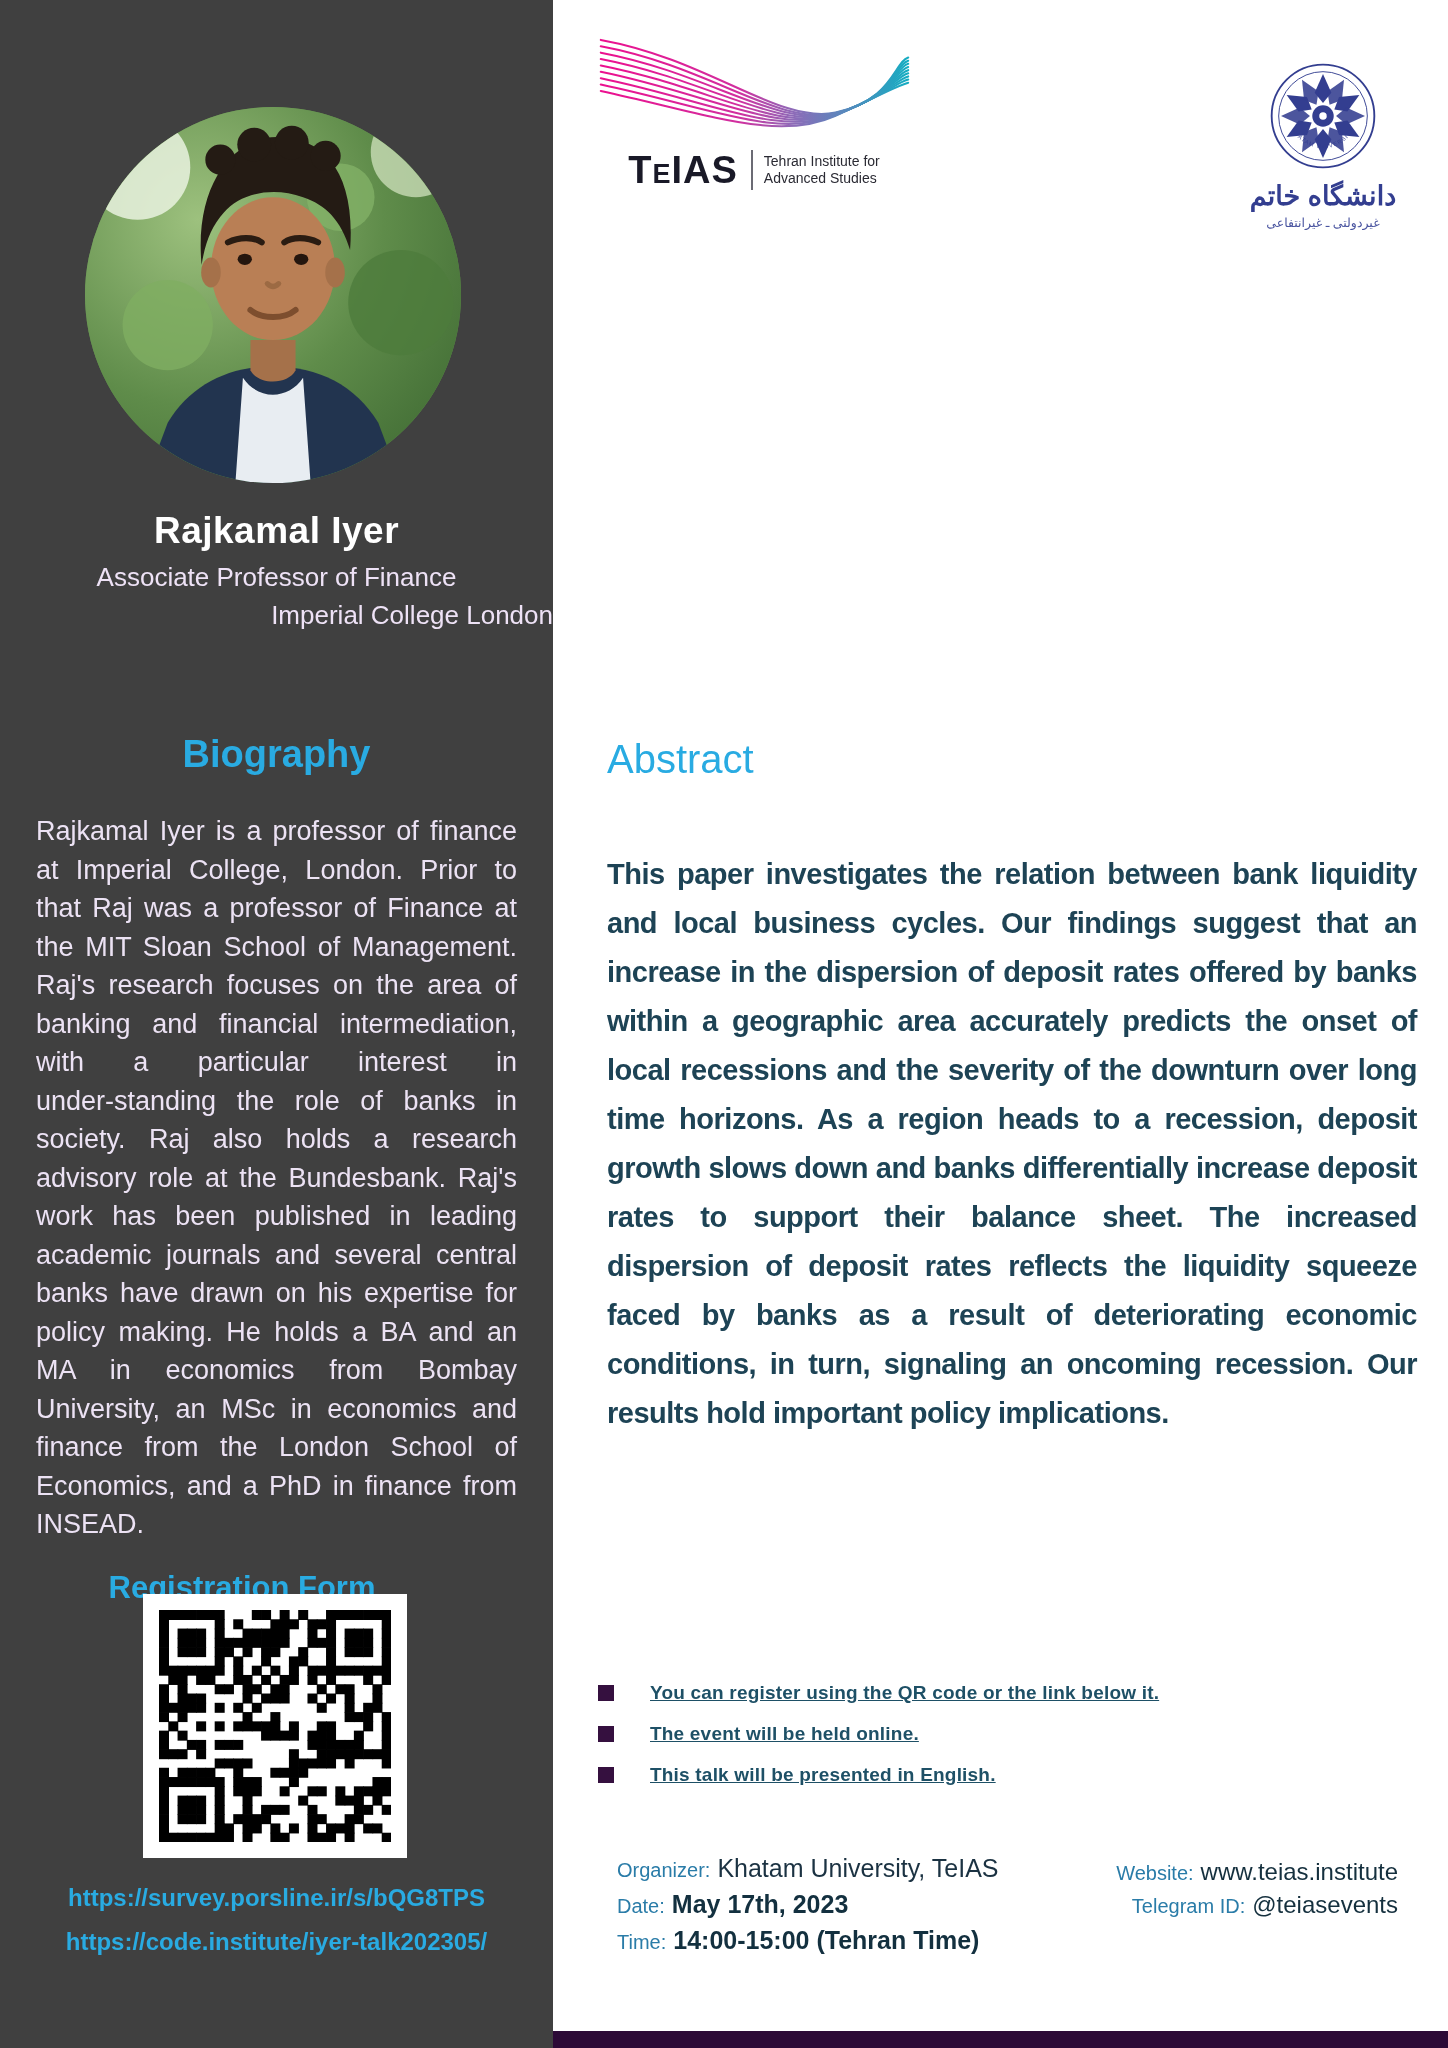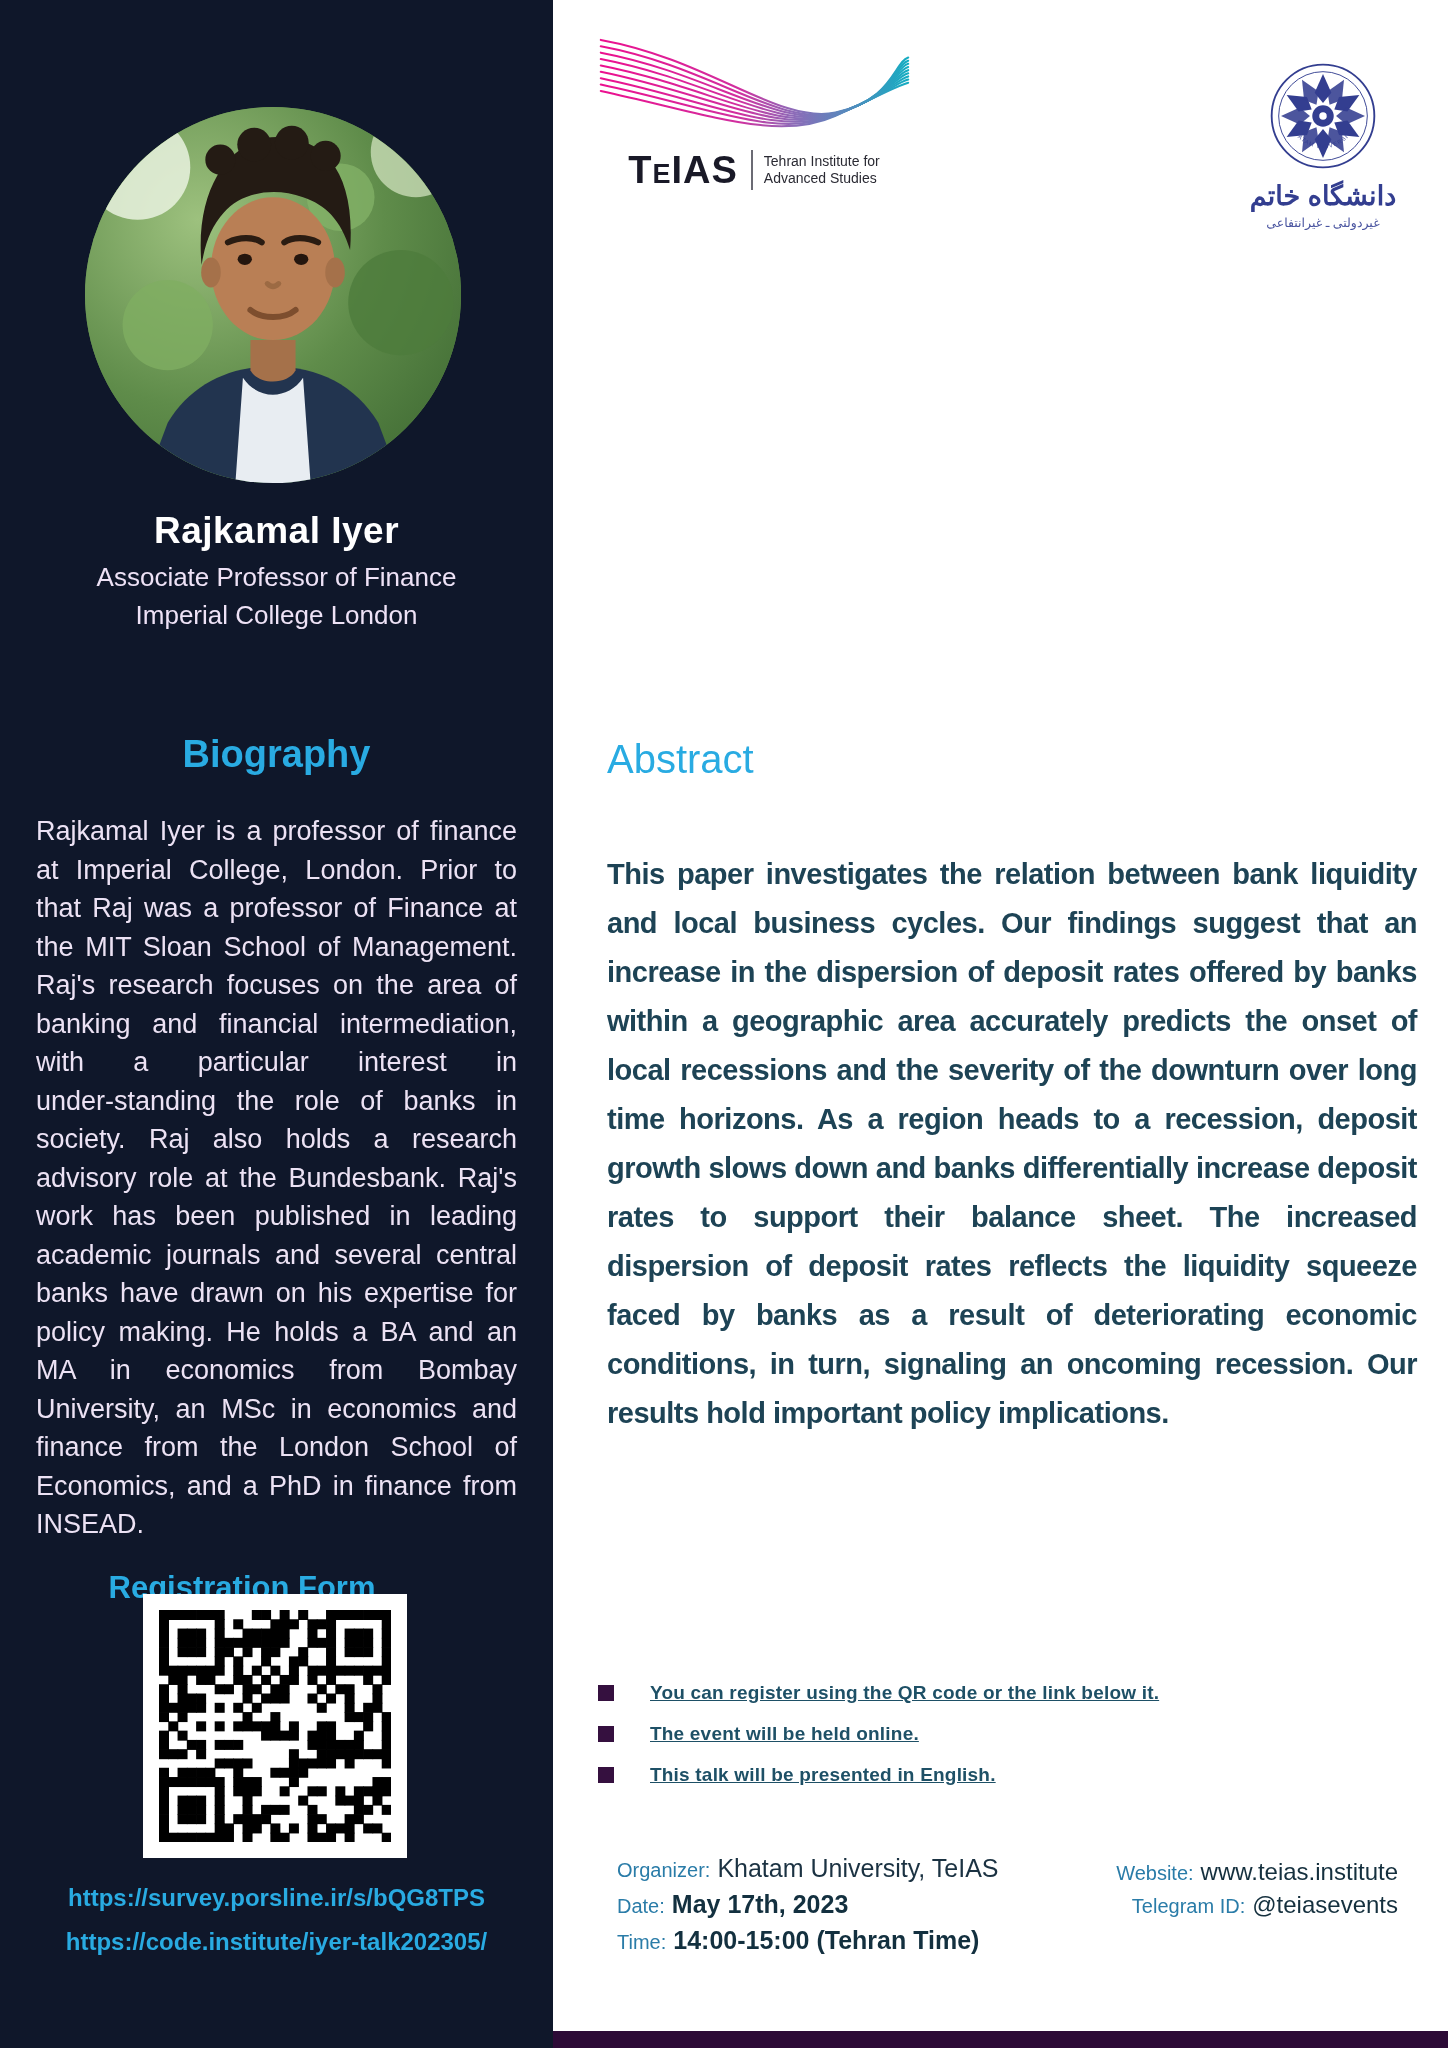--- a/index.html
+++ b/index.html
@@ -1,27 +1,27 @@
 <!DOCTYPE html>
 <html><head>
 <meta charset="utf-8">
 <style>
   html,body{margin:0;padding:0;background:#888;}
   .poster{position:relative;width:1448px;height:2048px;background:#ffffff;overflow:hidden;
           font-family:"Liberation Sans", sans-serif;margin:0 auto;}
   
-  .sidebar{position:absolute;left:0;top:0;width:553px;height:2048px;background:#0f172a;}
+  .sidebar{position:absolute;left:0;top:0;width:553px;height:2048px;background:#404040;}
   .avatar{position:absolute;left:85px;top:107px;width:376px;height:376px;border-radius:50%;
           overflow:hidden;background:#5d8a4a;}
   .avatar svg{display:block;width:100%;height:100%;}
   .speaker-name{position:absolute;left:0;top:510px;width:553px;text-align:center;
           color:#ffffff;font-size:37px;font-weight:bold;letter-spacing:.5px;}
   .speaker-role{position:absolute;left:0;top:562px;width:553px;text-align:center;
           color:#eee2f6;font-size:26px;font-weight:500;}
-  .speaker-affil{position:absolute;left:0;top:600px;width:553px;text-align:center;
+  .speaker-affil{position:absolute;left:0;top:600px;width:553px;text-align:right;
           color:#eee2f6;font-size:26px;font-weight:500;}
   .bio-heading{position:absolute;left:0;top:733px;width:553px;text-align:center;
           color:#29abe2;font-size:38px;font-weight:600;}
   .bio-text{position:absolute;left:36px;top:812px;width:481px;color:#ece2f4;
           font-size:27px;line-height:38.5px;text-align:justify;font-weight:400;}
   .reg-heading{position:absolute;left:0;top:1570px;width:484px;text-align:center;
           color:#29abe2;font-size:31px;font-weight:bold;}
   .qr-box{position:absolute;left:143px;top:1594px;width:264px;height:264px;background:#ffffff;}
   .qr-box svg{position:absolute;left:16px;top:16px;}
   .url{position:absolute;left:0;width:553px;text-align:center;color:#29abe2;

